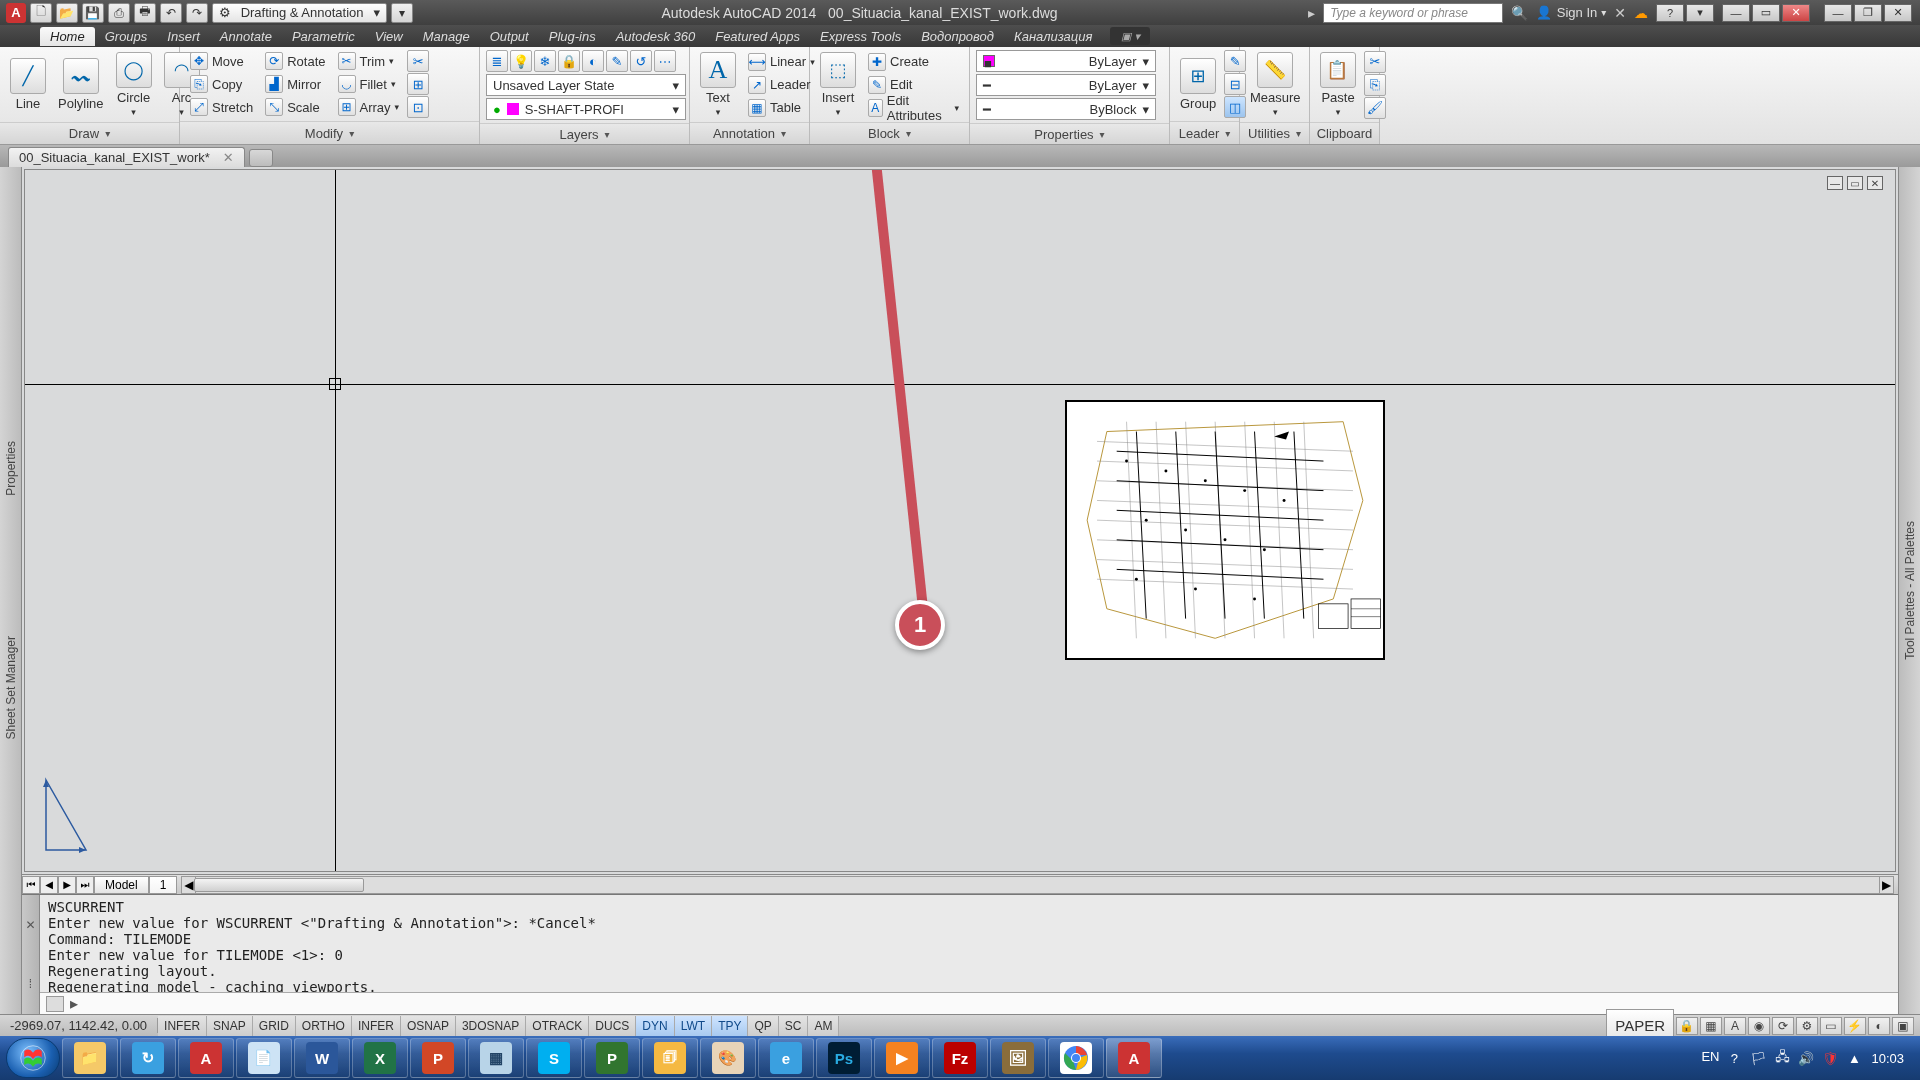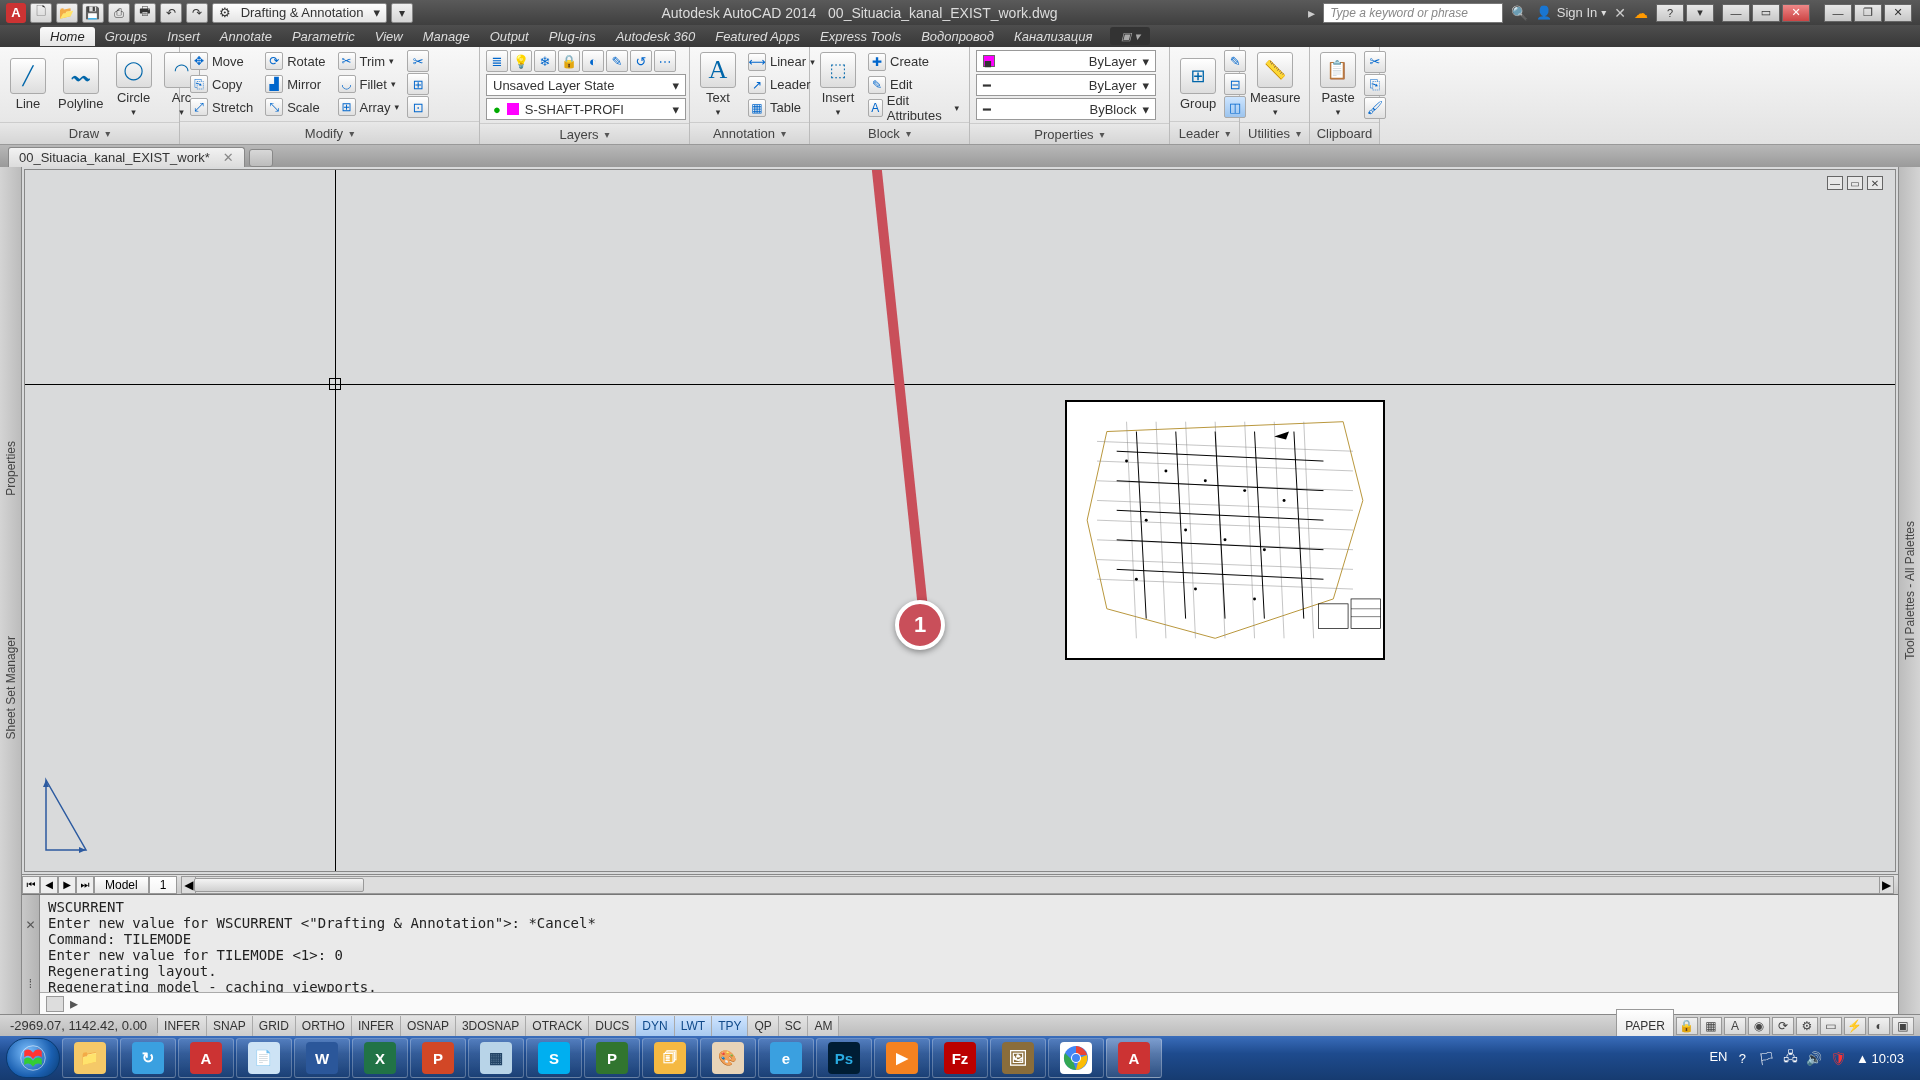--- a/index.html
+++ b/index.html
@@ -85,29 +85,29 @@
 .cmd-input input { flex:1; border:none; background:transparent; font-family:Consolas,monospace; font-size:14px; font-style:italic; color:#888; outline:none; }
 
 
 .statusbar { position:absolute; left:0; right:0; bottom:44px; height:22px; background:linear-gradient(#d6d6d6,#bcbcbc); border-top:1px solid #888; display:flex; align-items:center; font-size:13px; color:#333; }
 .coords { padding:0 10px; border-right:1px solid #999; }
 .toggles { display:flex; }
 .tog { padding:0 6px; height:20px; border-right:1px solid #aaa; display:flex; align-items:center; background:linear-gradient(#e4e4e4,#cdcdcd); font-size:12px; }
 .tog.on { background:linear-gradient(#cfe4ff,#a8caf0); color:#104a8a; }
 .status-right { margin-left:auto; display:flex; align-items:center; gap:2px; padding-right:6px; }
 .sb-btn { width:22px; height:18px; border:1px solid #999; background:linear-gradient(#f0f0f0,#d8d8d8); display:flex; align-items:center; justify-content:center; font-size:12px; color:#444; }
-.paper-ind { padding:16px 8px; height:18px; border:1px solid #999; background:linear-gradient(#fff,#e4e4e4); font-size:12px; display:flex; align-items:center; }
+.paper-ind { padding:16px 8px; height:18px; border:1px solid #999; background:linear-gradient(#fff,#e4e4e4); font-size:15px; display:flex; align-items:center; }
 
 
 .taskbar { position:absolute; left:0; right:0; bottom:0; height:44px; background:linear-gradient(#3a6dbb,#1e4b8e 40%,#163b70); display:flex; align-items:center; padding:0 6px; gap:2px; }
 .start-orb { width:54px; height:40px; border-radius:20px; background:radial-gradient(circle at 40% 35%,#7ec1ff,#1a5fb0 60%,#0a3a70); border:1px solid #0a3a70; display:flex; align-items:center; justify-content:center; }
 .start-orb svg { width:28px; height:28px; }
 .task-item { width:56px; height:40px; border:1px solid rgba(255,255,255,.25); border-radius:3px; background:linear-gradient(rgba(255,255,255,.15),rgba(255,255,255,.02)); display:flex; align-items:center; justify-content:center; }
 .task-item .ti { width:32px; height:32px; border-radius:4px; display:flex; align-items:center; justify-content:center; color:#fff; font-size:15px; font-weight:bold; }
-.tray { margin-left:auto; display:flex; align-items:center; gap:0; color:#fff; font-size:13px; padding-right:10px; }
+.tray { margin-left:auto; display:flex; align-items:center; gap:8px; color:#fff; font-size:13px; padding-right:10px; }
 .tray-icons { display:flex; gap:6px; }
 .tray-icons div { width:18px; height:18px; border-radius:2px; display:flex; align-items:center; justify-content:center; font-size:13px; }
 
 .caret::after { content:"▾"; font-size:10px; color:#555; margin-left:2px; }
 </style>
 </head>
 <body>
 
 <div class="titlebar">
   <div class="titlebar-left">

